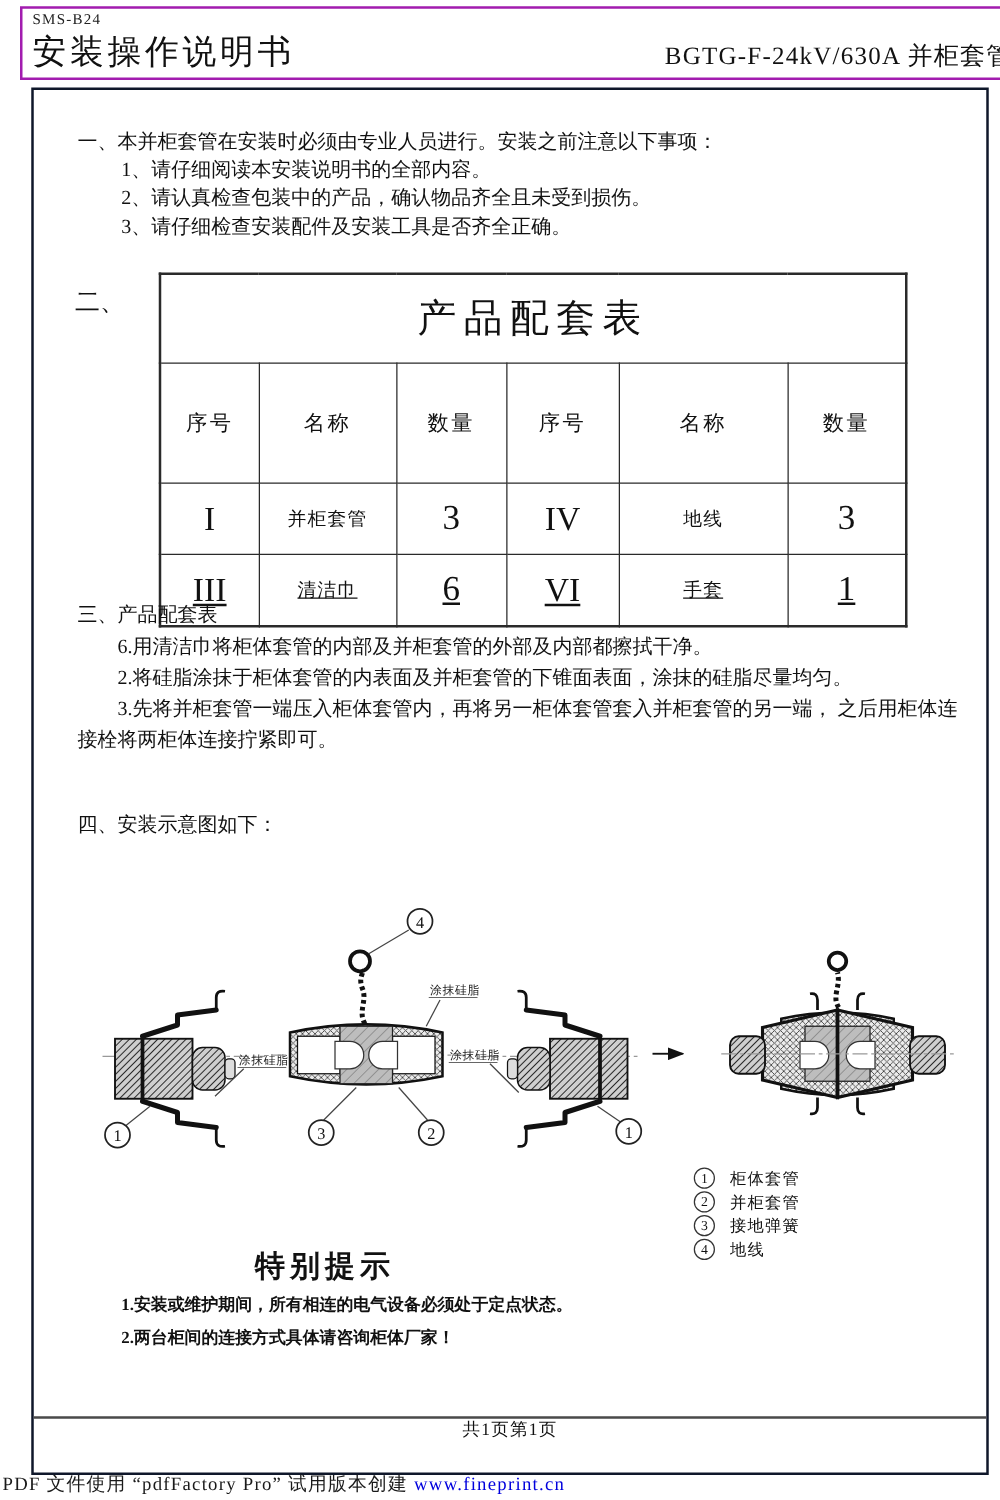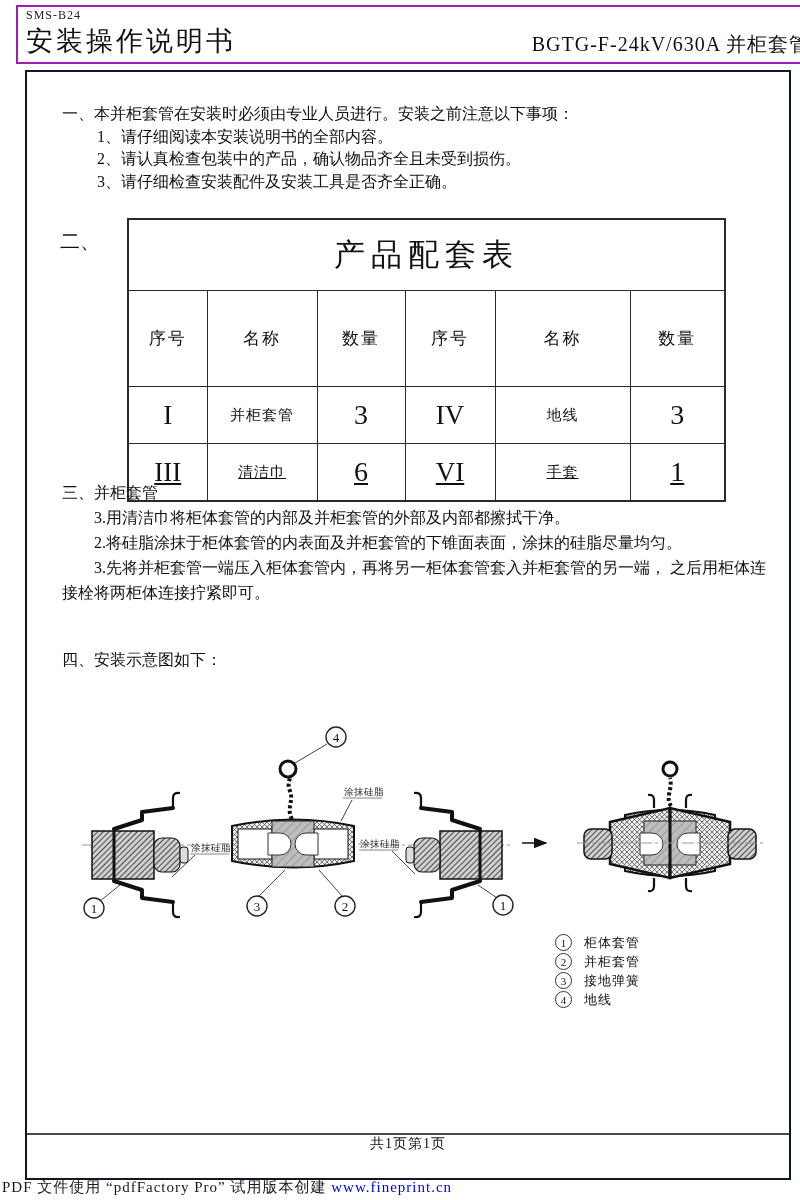--- a/index.html
+++ b/index.html
@@ -119,22 +119,22 @@
         <td class="c-name">清洁巾</td>
         <td class="c-qty">6</td>
         <td class="c-num">VI</td>
         <td class="c-name">手套</td>
         <td class="c-qty">1</td>
       </tr>
       </tbody>
     </table>
 
     <div class="sec3">
-      <p>三、并柜套管</p>
-      <p class="step">3.用清洁巾将柜体套管的内部及并柜套管的外部及内部都擦拭干净。</p>
+      <p>三、产品配套表</p>
+      <p class="step">6.用清洁巾将柜体套管的内部及并柜套管的外部及内部都擦拭干净。</p>
       <p class="step">2.将硅脂涂抹于柜体套管的内表面及并柜套管的下锥面表面，涂抹的硅脂尽量均匀。</p>
       <p class="step">3.先将并柜套管一端压入柜体套管内，再将另一柜体套管套入并柜套管的另一端， 之后用柜体连接栓将两柜体连接拧紧即可。</p>
     </div>
 
     <div class="sec4-heading">四、安装示意图如下：</div>
 
     <svg class="diagram" viewBox="0 0 740 215">
       <defs>
         <pattern id="hatchD" patternUnits="userSpaceOnUse" width="4" height="4" patternTransform="rotate(45)">
           <rect width="4" height="4" fill="#cfcfcf"></rect>
@@ -265,20 +265,25 @@
       <div class="legend-row">
         <span class="lnum">3</span>
         <span class="llabel">接地弹簧</span>
       </div>
       <div class="legend-row">
         <span class="lnum">4</span>
         <span class="llabel">地线</span>
       </div>
     </div>
 
+    <div class="notice">
+      <div class="notice-title">特别提示</div>
+      <p>1.安装或维护期间，所有相连的电气设备必须处于定点状态。</p>
+      <p>2.两台柜间的连接方式具体请咨询柜体厂家！</p>
+    </div>
 
     <div class="footer-strip">
       <span class="page-info">共1页第1页</span>
     </div>
   </div>
 
   <div class="pdf-footer">
     <span>PDF 文件使用 “pdfFactory Pro” 试用版本创建 </span><a class="pdf-link">www.fineprint.cn</a>
   </div>
 

